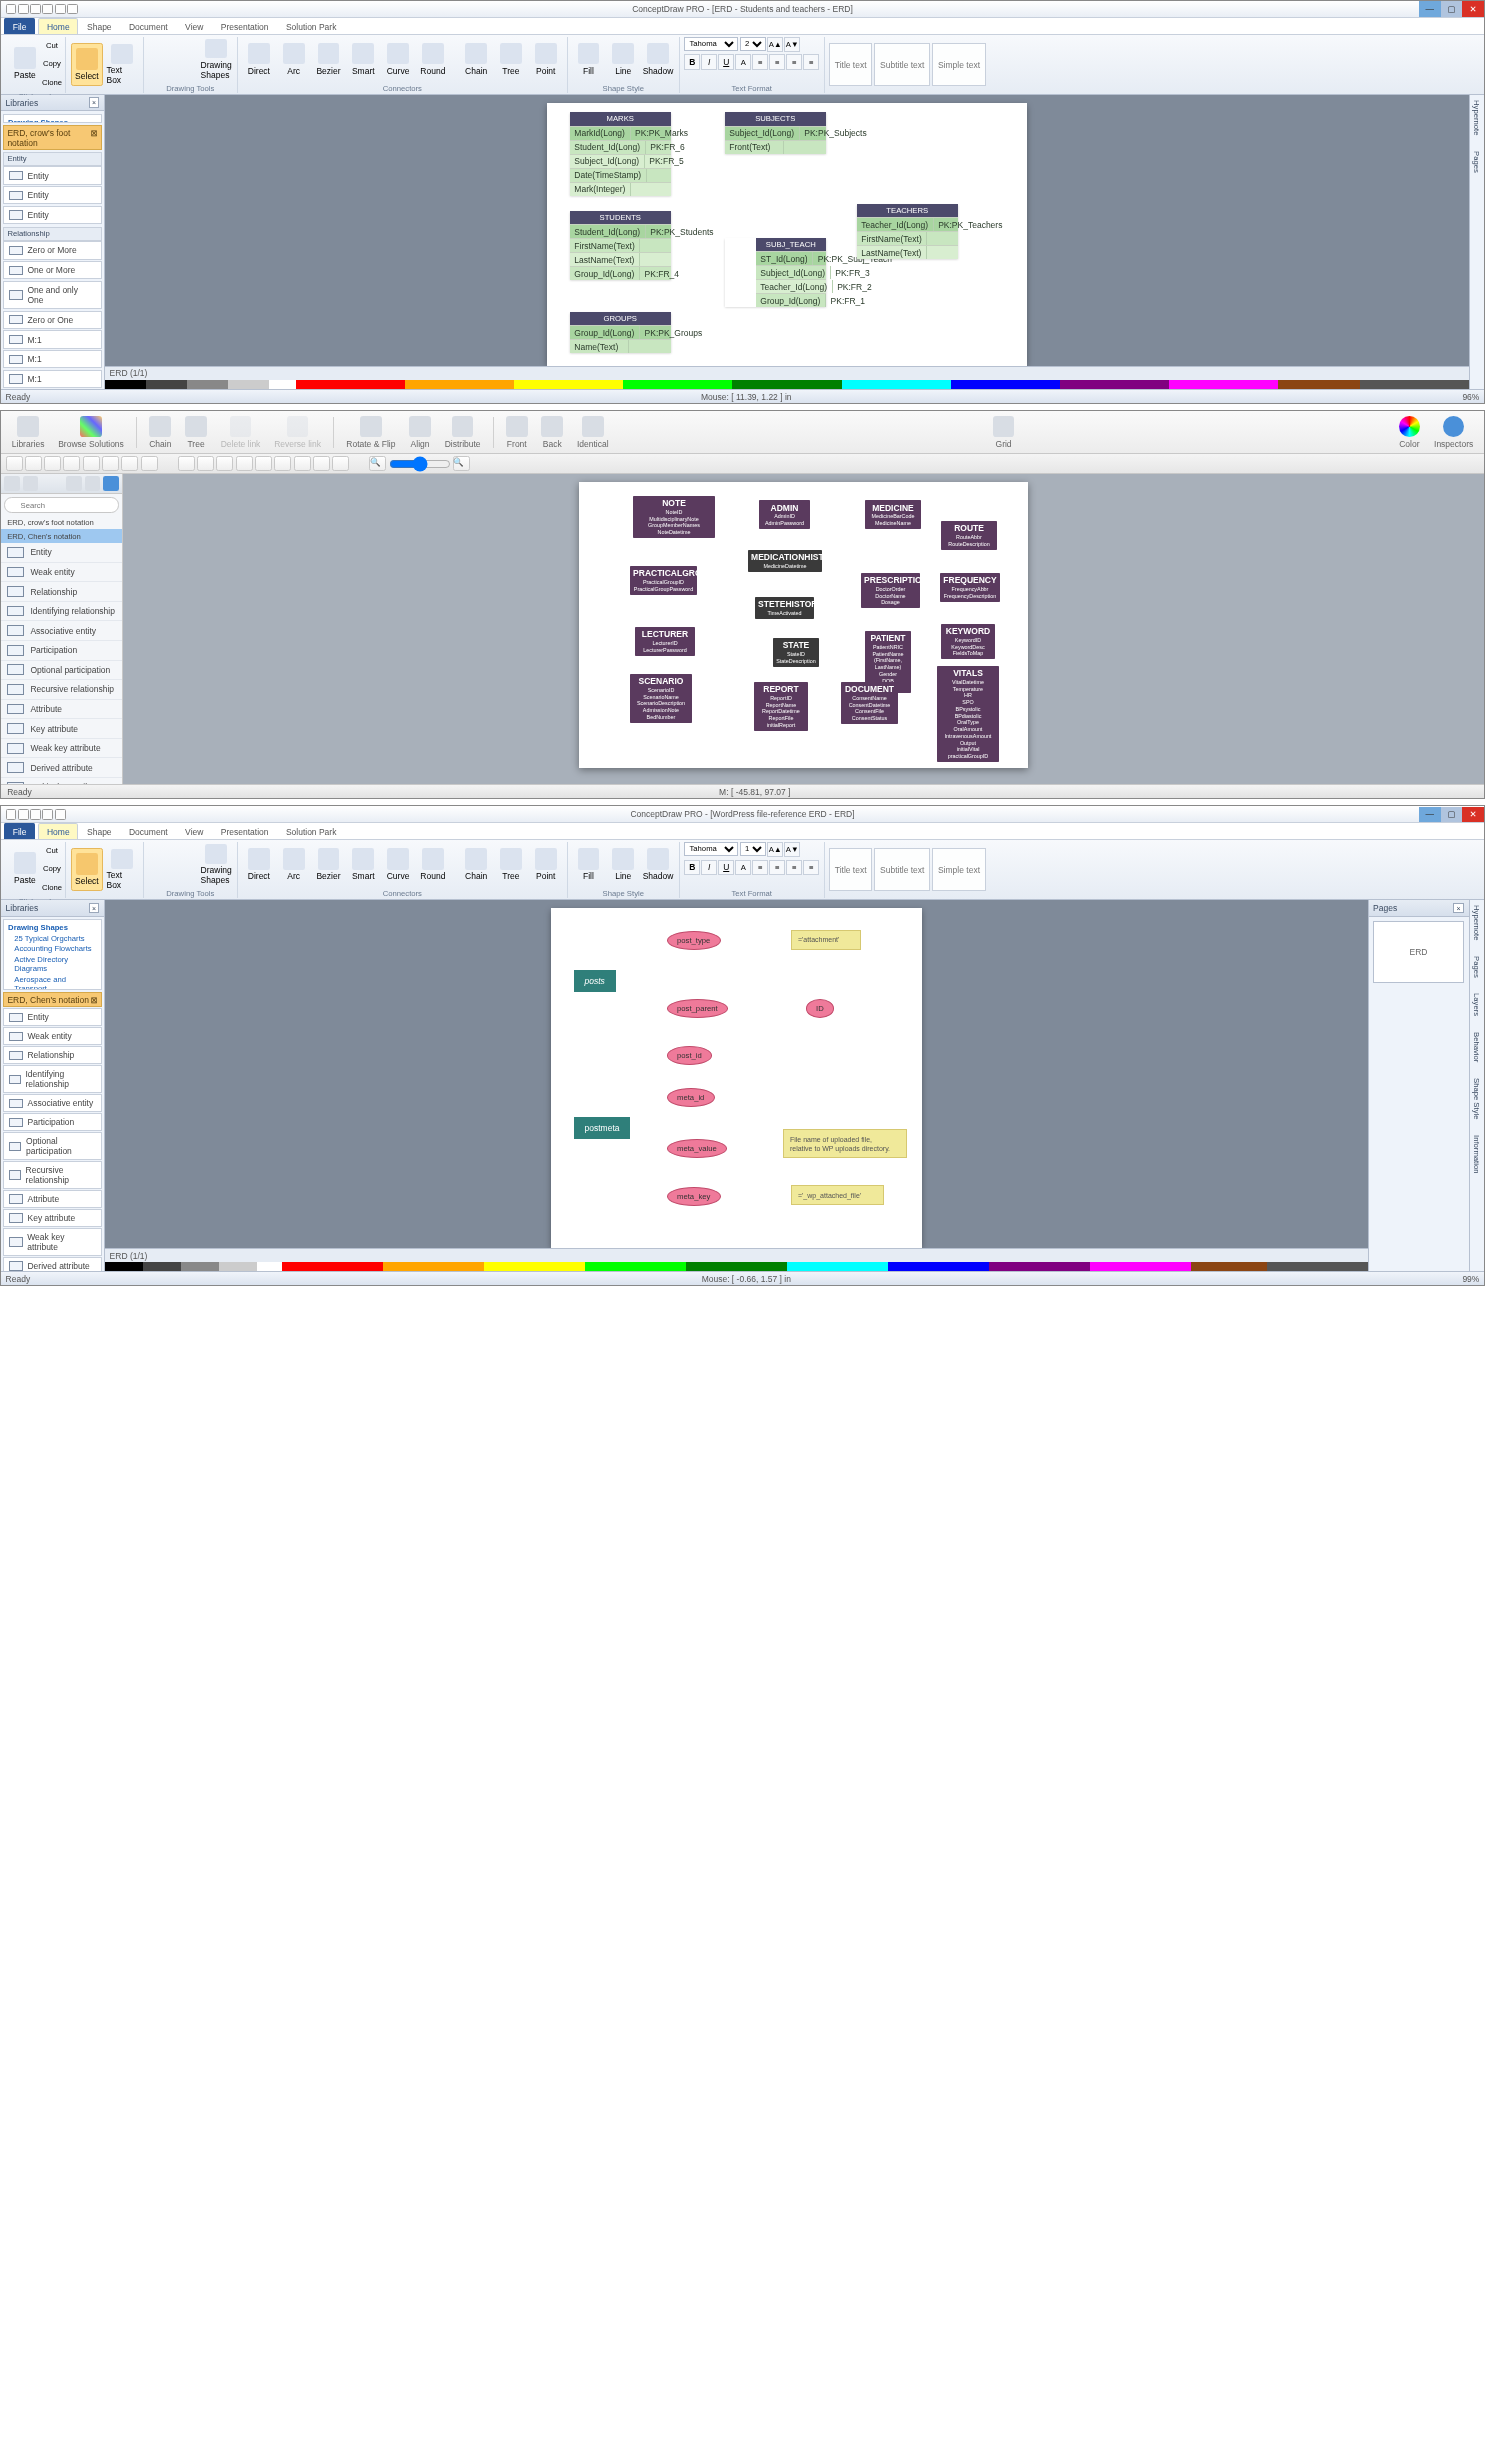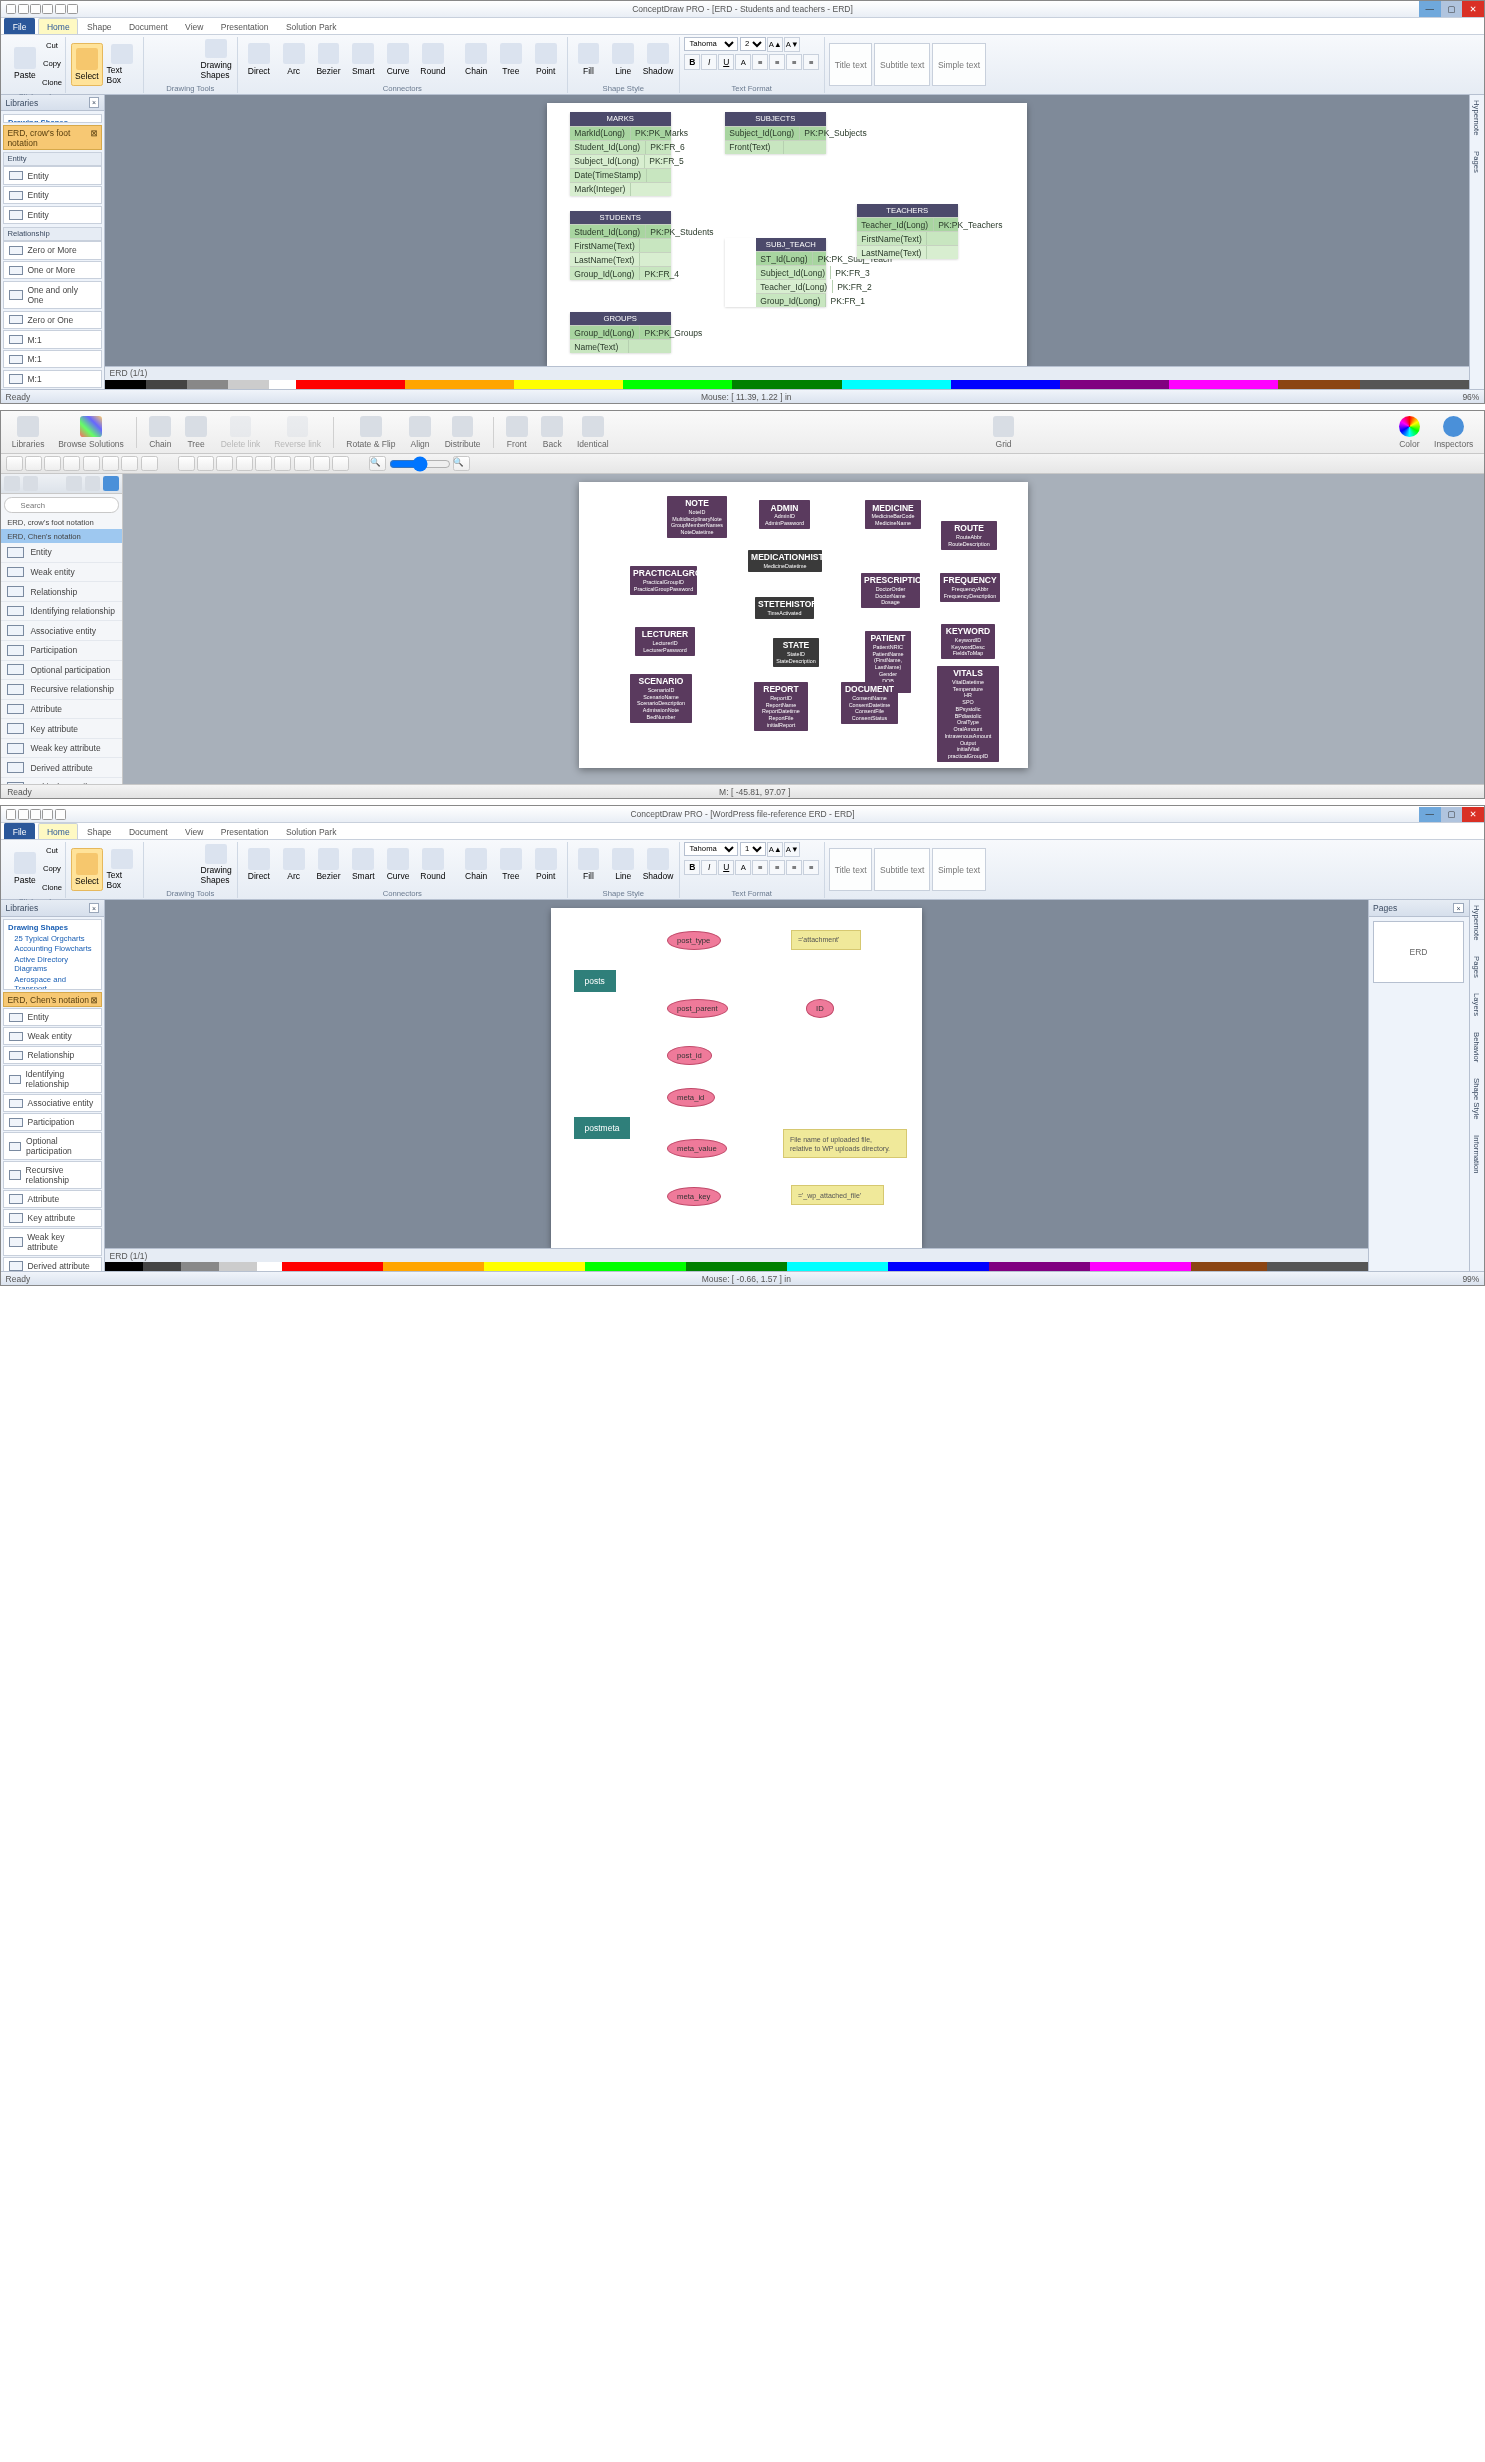--- a/index.html
+++ b/index.html
@@ -597,21 +597,21 @@
           </div>
           <div class="mac-stencil">
             <span class="sw"></span>
             <span>Multivalue attribute</span>
           </div>
         </div>
     </div>
     <div class="canvas-wrap" style="background:#a8b0ba">
       <div class="canvas" style="background:#a8b0ba">
         <div class="chens-page" id="chens-page">
-            <div class="ent" style="left: 54px; top: 14px; width: 60px; margin-left: 34px;"><b>NOTE</b><br>NoteID<br>MultidisciplinaryNote<br>GroupMemberNames<br>NoteDatetime</div>
+            <div class="ent" style="left: 54px; top: 14px; width: 82px;"><b>NOTE</b><br>NoteID<br>MultidisciplinaryNote<br>GroupMemberNames<br>NoteDatetime</div>
             <div class="ent" style="left: 180px; top: 18.6px; width: 51px;"><b>ADMIN</b><br>AdminID<br>AdminPassword</div>
             <div class="ent" style="left: 286px; top: 18.6px; width: 56px;"><b>MEDICINE</b><br>MedicineBarCode<br>MedicineName</div>
             <div class="ent" style="left: 362px; top: 39px; width: 56px;"><b>ROUTE</b><br>RouteAbbr<br>RouteDescription</div>
             <div class="ent dark" style="left: 169px; top: 68px; width: 74px;"><b>MEDICATIONHISTORY</b><br>MedicineDatetime</div>
             <div class="ent" style="left: 51px; top: 84px; width: 67px;"><b>PRACTICALGROUP</b><br>PracticalGroupID<br>PracticalGroupPassword</div>
             <div class="ent" style="left: 282px; top: 91px; width: 59px;"><b>PRESCRIPTION</b><br>DoctorOrder<br>DoctorName<br>Dosage</div>
             <div class="ent" style="left: 361px; top: 91px; width: 60px;"><b>FREQUENCY</b><br>FrequencyAbbr<br>FrequencyDescription</div>
             <div class="ent dark" style="left: 176px; top: 115px; width: 59px;"><b>STETEHISTORY</b><br>TimeActivated</div>
             <div class="ent" style="left: 56px; top: 145px; width: 60px;"><b>LECTURER</b><br>LecturerID<br>LecturerPassword</div>
             <div class="ent dark" style="left: 194px; top: 156px; width: 46px;"><b>STATE</b><br>StateID<br>StateDescription</div>
@@ -861,21 +861,21 @@
           </div>
           <div class="stencil">
             <span class="sw"></span>
             <span>Derived attribute</span>
           </div>
         </div>
     </div>
     <div class="canvas-wrap">
       <div class="canvas">
         <div class="wp-page" id="wp-page">
-            <div class="wp-ent" style="left: 23px; top: 62px;">posts</div>
+            <div class="wp-ent" style="left: 23px; top: 62px; font-style: italic;">posts</div>
             <div class="wp-ent" style="left: 23px; top: 209px;">postmeta</div>
             <div class="wp-attr" style="left: 116px; top: 23px;">post_type</div>
             <div class="wp-attr" style="left: 116px; top: 91px;">post_parent</div>
             <div class="wp-attr" style="left: 255px; top: 91px;">ID</div>
             <div class="wp-attr" style="left: 116px; top: 138px;">post_id</div>
             <div class="wp-attr" style="left: 116px; top: 180px;">meta_id</div>
             <div class="wp-attr" style="left: 116px; top: 231px;">meta_value</div>
             <div class="wp-attr" style="left: 116px; top: 279px;">meta_key</div>
             <div class="wp-note" style="left: 240px; top: 21.7px; width: 70px;">='attachment'</div>
             <div class="wp-note" style="left: 232px; top: 221px; width: 124px;">File name of uploaded file,<br>relative to WP uploads directory.</div>

